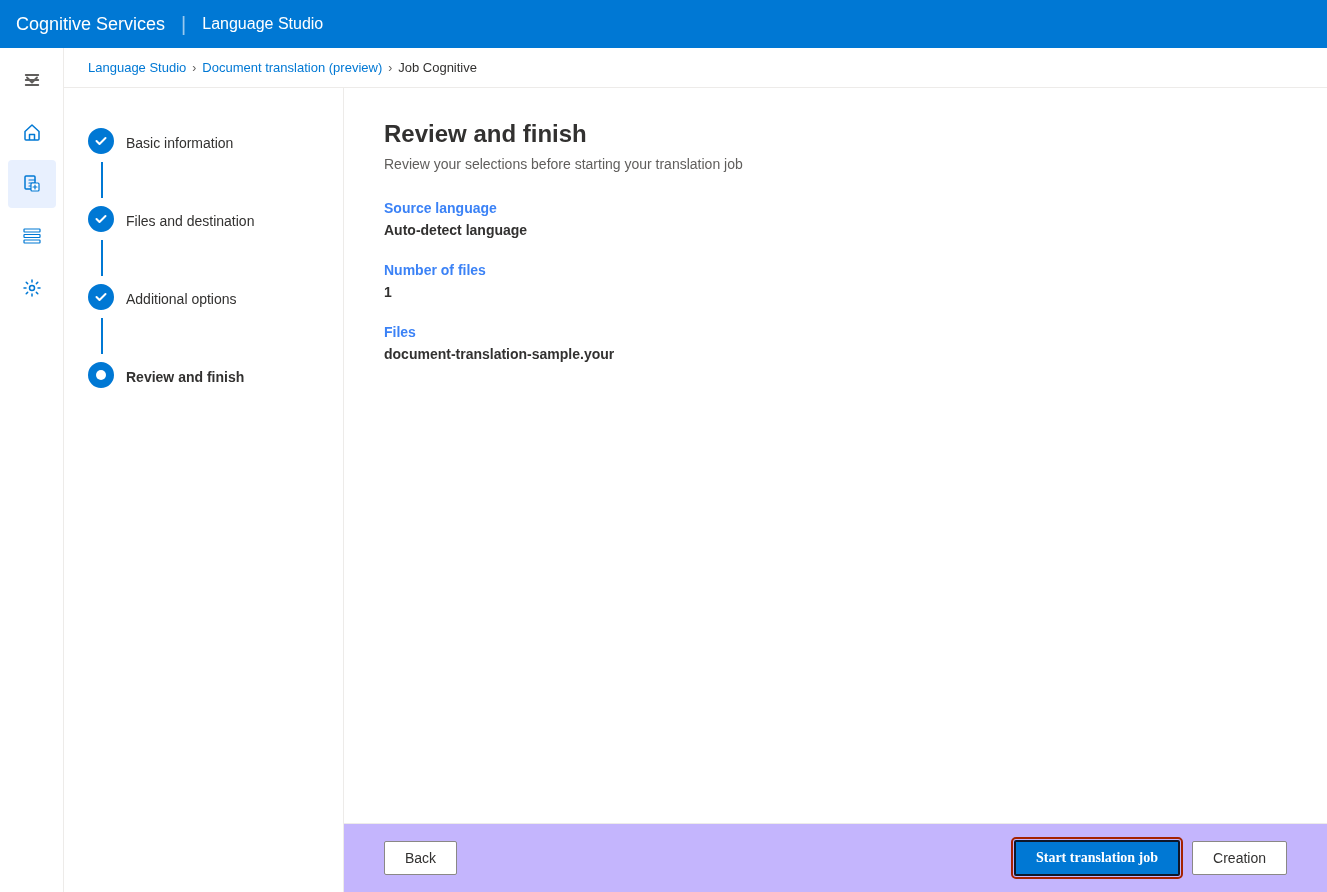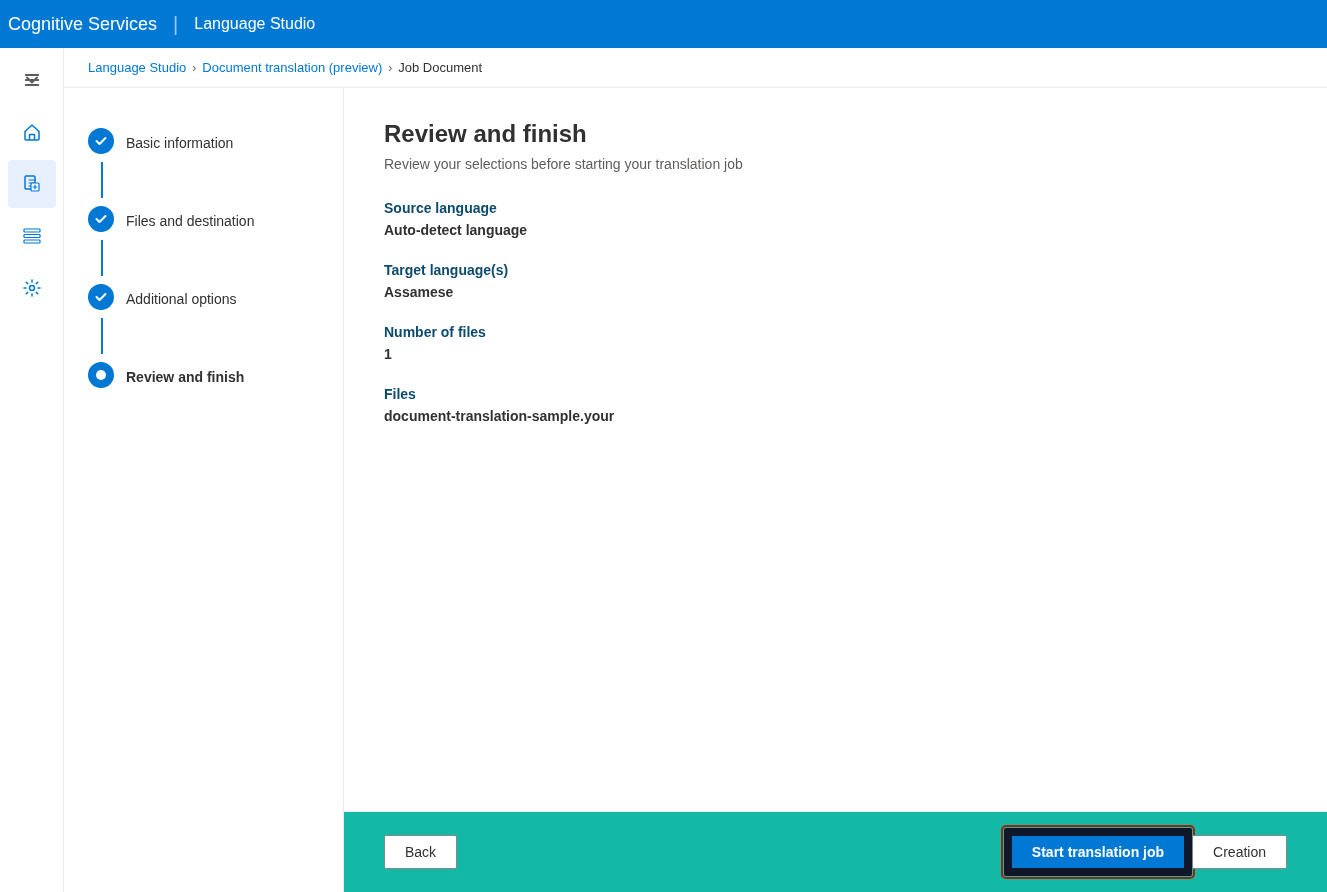--- a/index.html
+++ b/index.html
@@ -5,21 +5,21 @@
     * { box-sizing: border-box; margin: 0; padding: 0; }
     body { font-family: 'Segoe UI', Arial, sans-serif; font-size: 14px; color: #323130; background: #fff; height: 892px; width: 1327px; overflow: hidden; }
 
     
     .header {
       background: #0078d4;
       color: #fff;
       height: 48px;
       display: flex;
       align-items: center;
-      padding: 0 8px;
+      padding: 0 16px;
       gap: 16px;
     }
     .header-title {
       font-size: 18px;
       font-weight: 400;
       color: #fff;
     }
     .header-divider {
       color: rgba(255,255,255,0.6);
       font-size: 20px;
@@ -161,57 +161,59 @@
       font-size: 14px;
       color: #605e5c;
       margin-bottom: 28px;
     }
     .review-section {
       margin-bottom: 24px;
     }
     .review-section-label {
       font-size: 14px;
       font-weight: 600;
-      color: #0c4a6e;
+      color: #3b82f6;
       margin-bottom: 6px;
     }
     .review-section-value {
       font-size: 14px;
       color: #323130;
       font-weight: bold;
     }
 
     
     .action-bar {
       border-top: 1px solid #edebe9;
       padding: 16px 40px;
       display: flex;
       align-items: center;
-      background: #14b8a6;
+      gap: 12px;
+      background: #c4b5fd;
     }
     .btn {
       padding: 8px 20px;
       font-size: 14px;
       font-family: 'Segoe UI', Arial, sans-serif;
       cursor: pointer;
       border-radius: 2px;
       font-weight: 400;
     }
     .btn-secondary {
       background: #fff;
       border: 1px solid #8a8886;
       color: #323130;
     }
     .btn-primary {
       background: #0078d4;
-      border: 8px solid #0f172a;
+      border: 2px solid #0f172a;
       color: #fff;
       font-weight: 600;
       outline: 2px solid #a52200;
       outline-offset: 1px;
+      font-family: Liberation Serif, serif;
     }
     .btn-spacer { flex: 1; }
   </style>
 </head>
 <body>
 
 <div class="header">
   <span class="header-title">Cognitive Services</span>
   <span class="header-divider">|</span>
   <span class="header-subtitle">Language Studio</span>
@@ -255,21 +257,21 @@
     </div>
   </div>
 
   <div class="content-area">
 
     <div class="breadcrumb">
       <a class="breadcrumb-link">Language Studio</a>
       <span class="breadcrumb-separator">›</span>
       <a class="breadcrumb-link">Document translation (preview)</a>
       <span class="breadcrumb-separator">›</span>
-      <span class="breadcrumb-current">Job Document</span>
+      <span class="breadcrumb-current">Job Cognitive</span>
     </div>
 
     <div class="wizard-layout">
 
       <div class="wizard-steps">
 
         <div class="step-item">
           <div class="step-icon completed">
             <svg width="14" height="14" viewBox="0 0 14 14" fill="none">
               <path d="M2.5 7L5.5 10L11.5 4" stroke="white" stroke-width="2" stroke-linecap="round" stroke-linejoin="round"></path>
@@ -312,24 +314,20 @@
 
         <div class="review-panel">
           <h1 class="review-title">Review and finish</h1>
           <p class="review-subtitle">Review your selections before starting your translation job</p>
 
           <div class="review-section">
             <div class="review-section-label">Source language</div>
             <div class="review-section-value">Auto-detect language</div>
           </div>
 
-          <div class="review-section">
-            <div class="review-section-label">Target language(s)</div>
-            <div class="review-section-value">Assamese</div>
-          </div>
 
           <div class="review-section">
             <div class="review-section-label">Number of files</div>
             <div class="review-section-value">1</div>
           </div>
 
           <div class="review-section">
             <div class="review-section-label">Files</div>
             <div class="review-section-value">document-translation-sample.your</div>
           </div>

